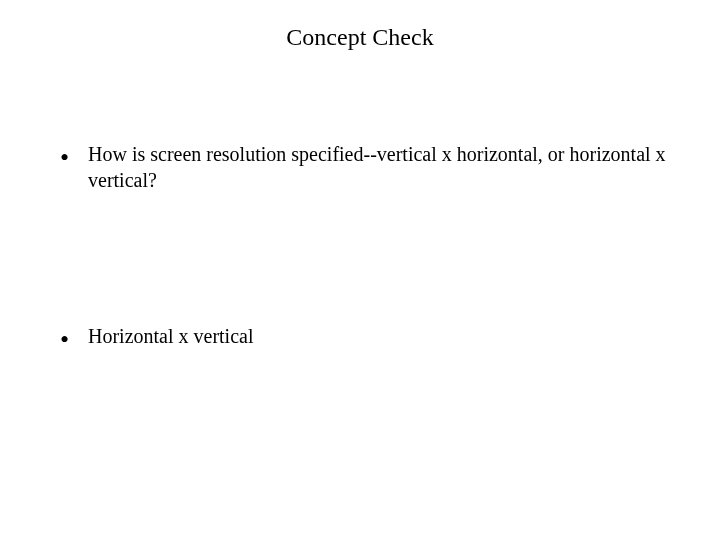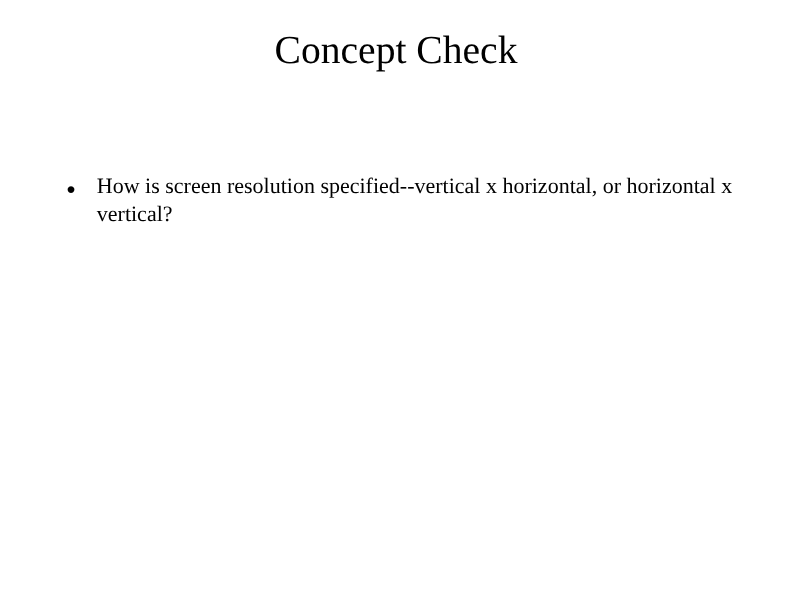--- a/index.html
+++ b/index.html
@@ -10,21 +10,21 @@
     body {
       width: 720px;
       height: 540px;
       background: #ffffff;
       font-family: "Times New Roman", Times, serif;
       color: #000000;
       padding: 20px 40px;
     }
     .slide-title {
       text-align: center;
-      font-size: 36px;
+      font-size: 24px;
       font-weight: normal;
       margin-top: 4px;
       margin-bottom: 90px;
     }
     .bullet-list {
       list-style: none;
       padding-left: 20px;
     }
     .bullet-item {
       position: relative;
@@ -44,13 +44,14 @@
       font-size: 26px;
     }
   </style>
 </head>
 <body>
 
 <h1 class="slide-title">Concept Check</h1>
 
 <ul class="bullet-list">
   <li class="bullet-item">How is screen resolution specified--vertical x horizontal, or horizontal x vertical?</li>
+  <li class="bullet-item">Horizontal x vertical</li>
 </ul>
 
 </body></html>

